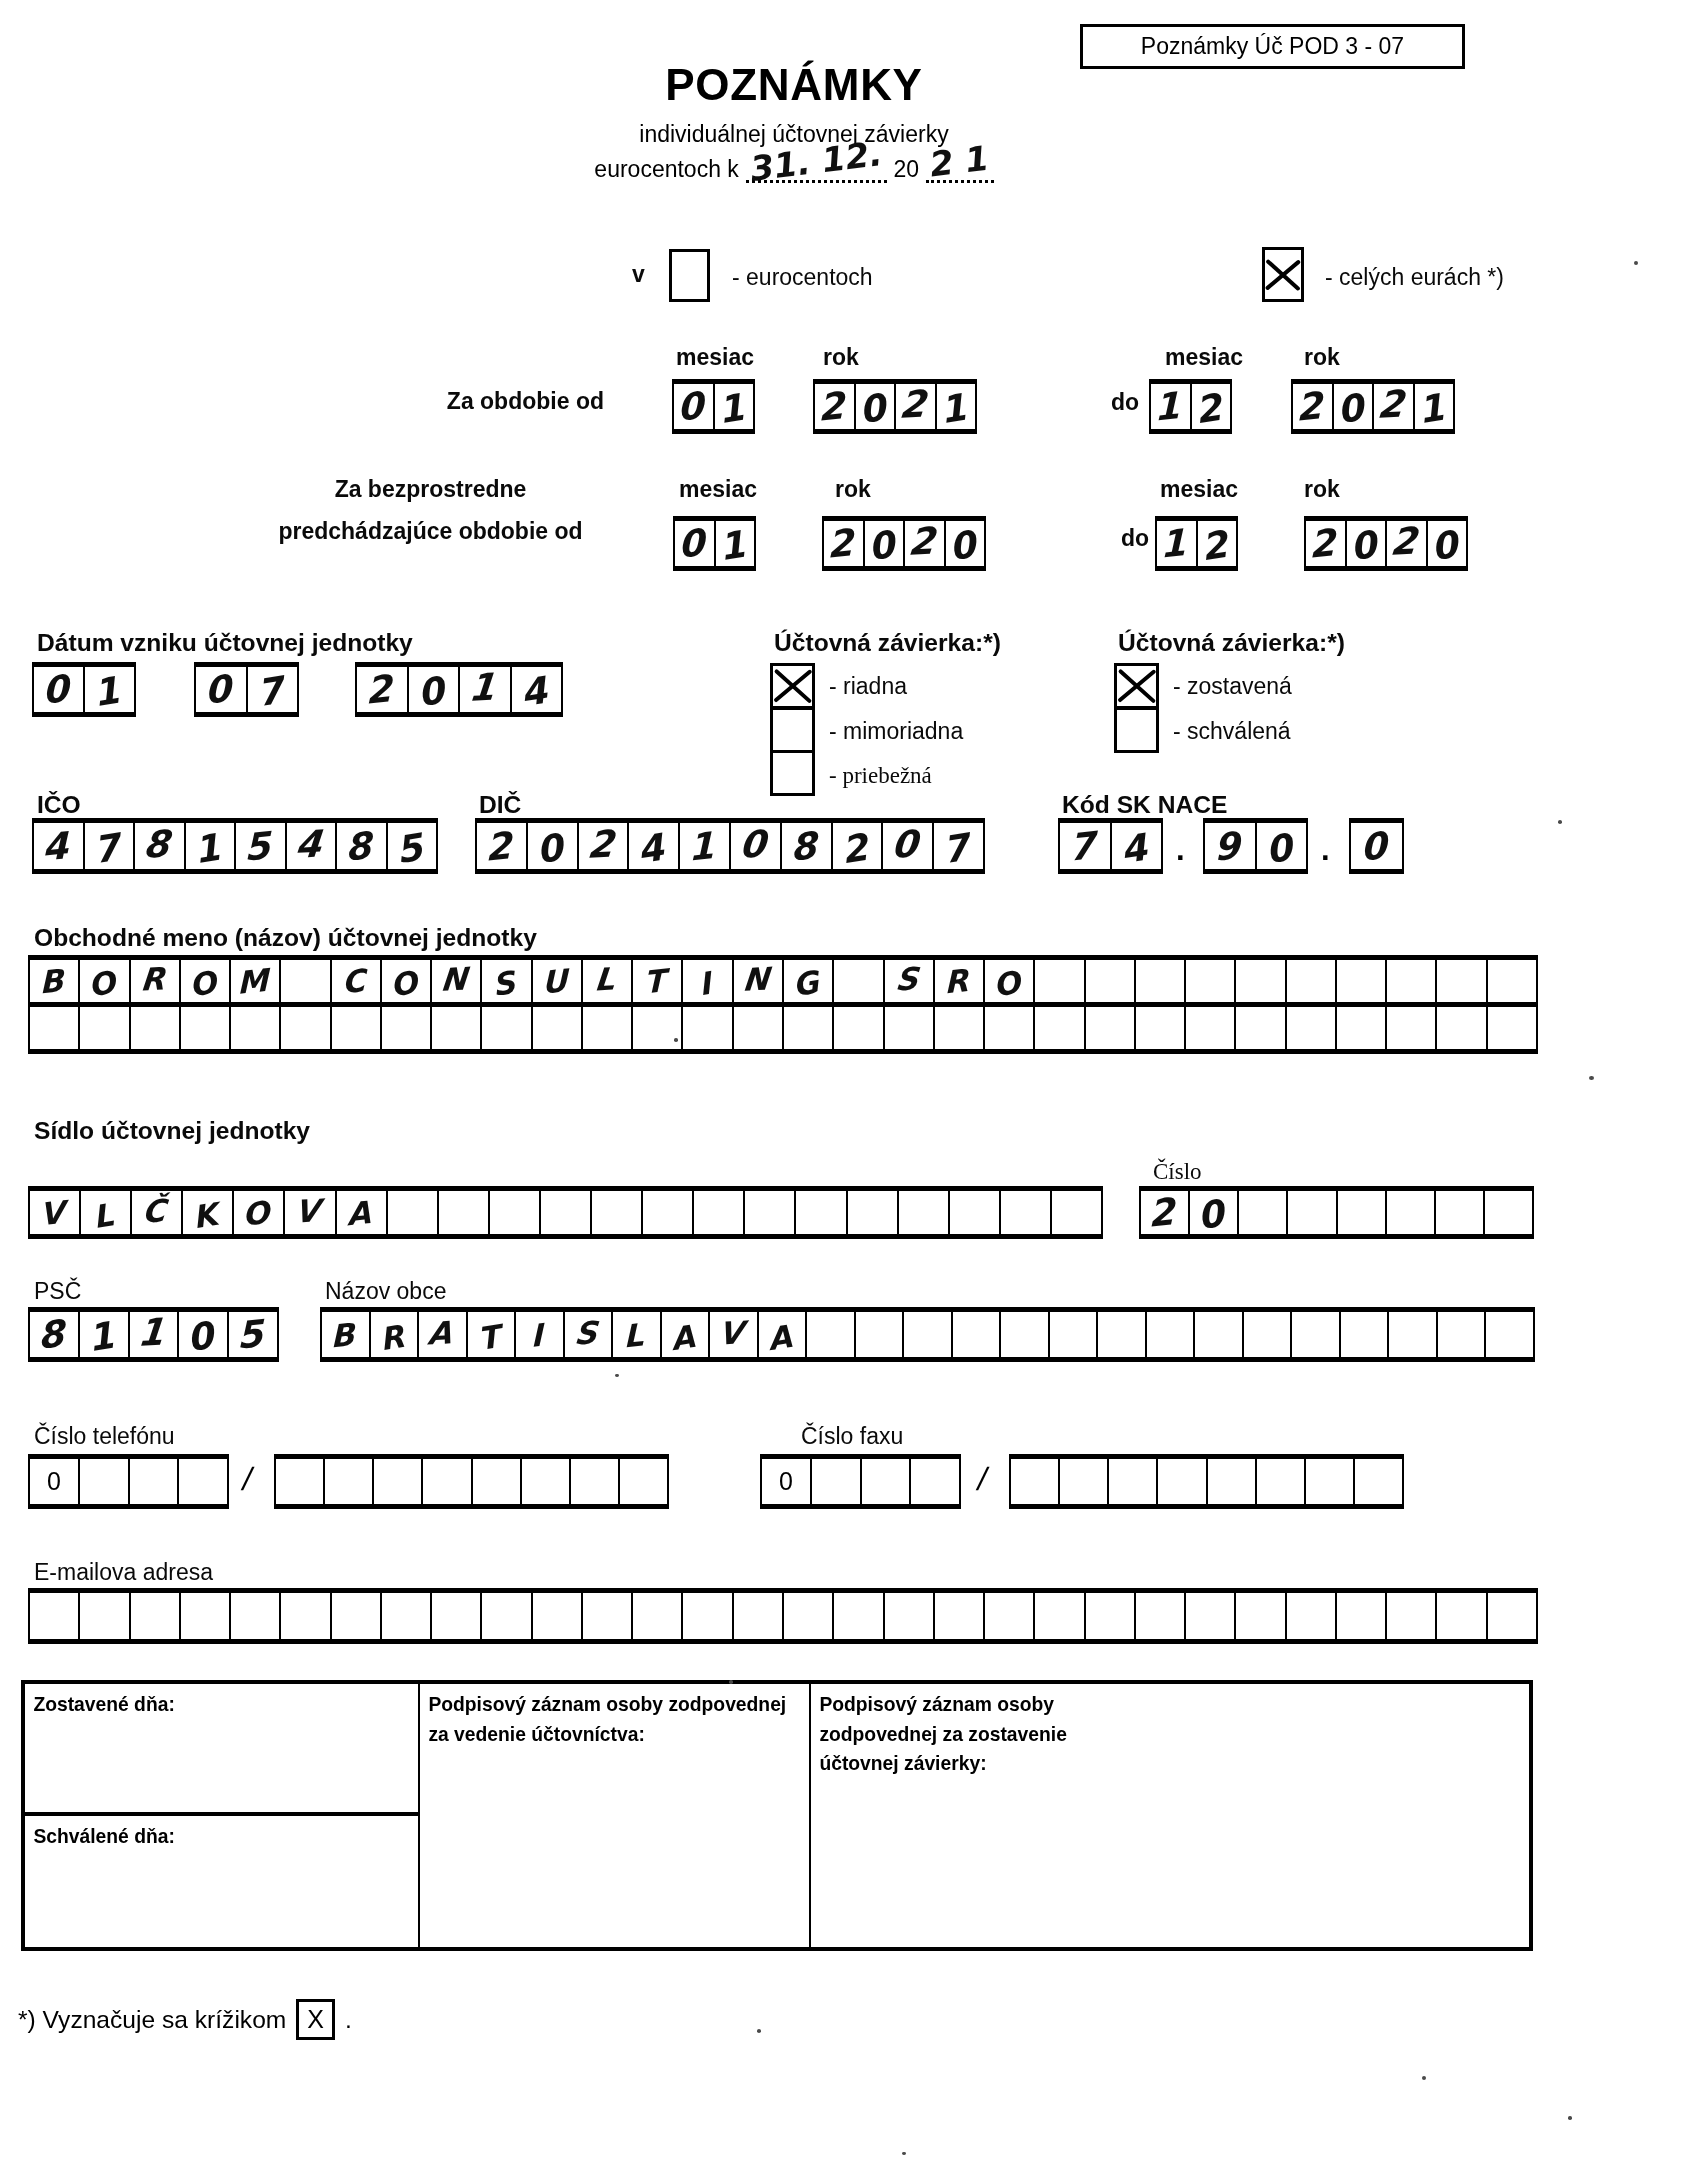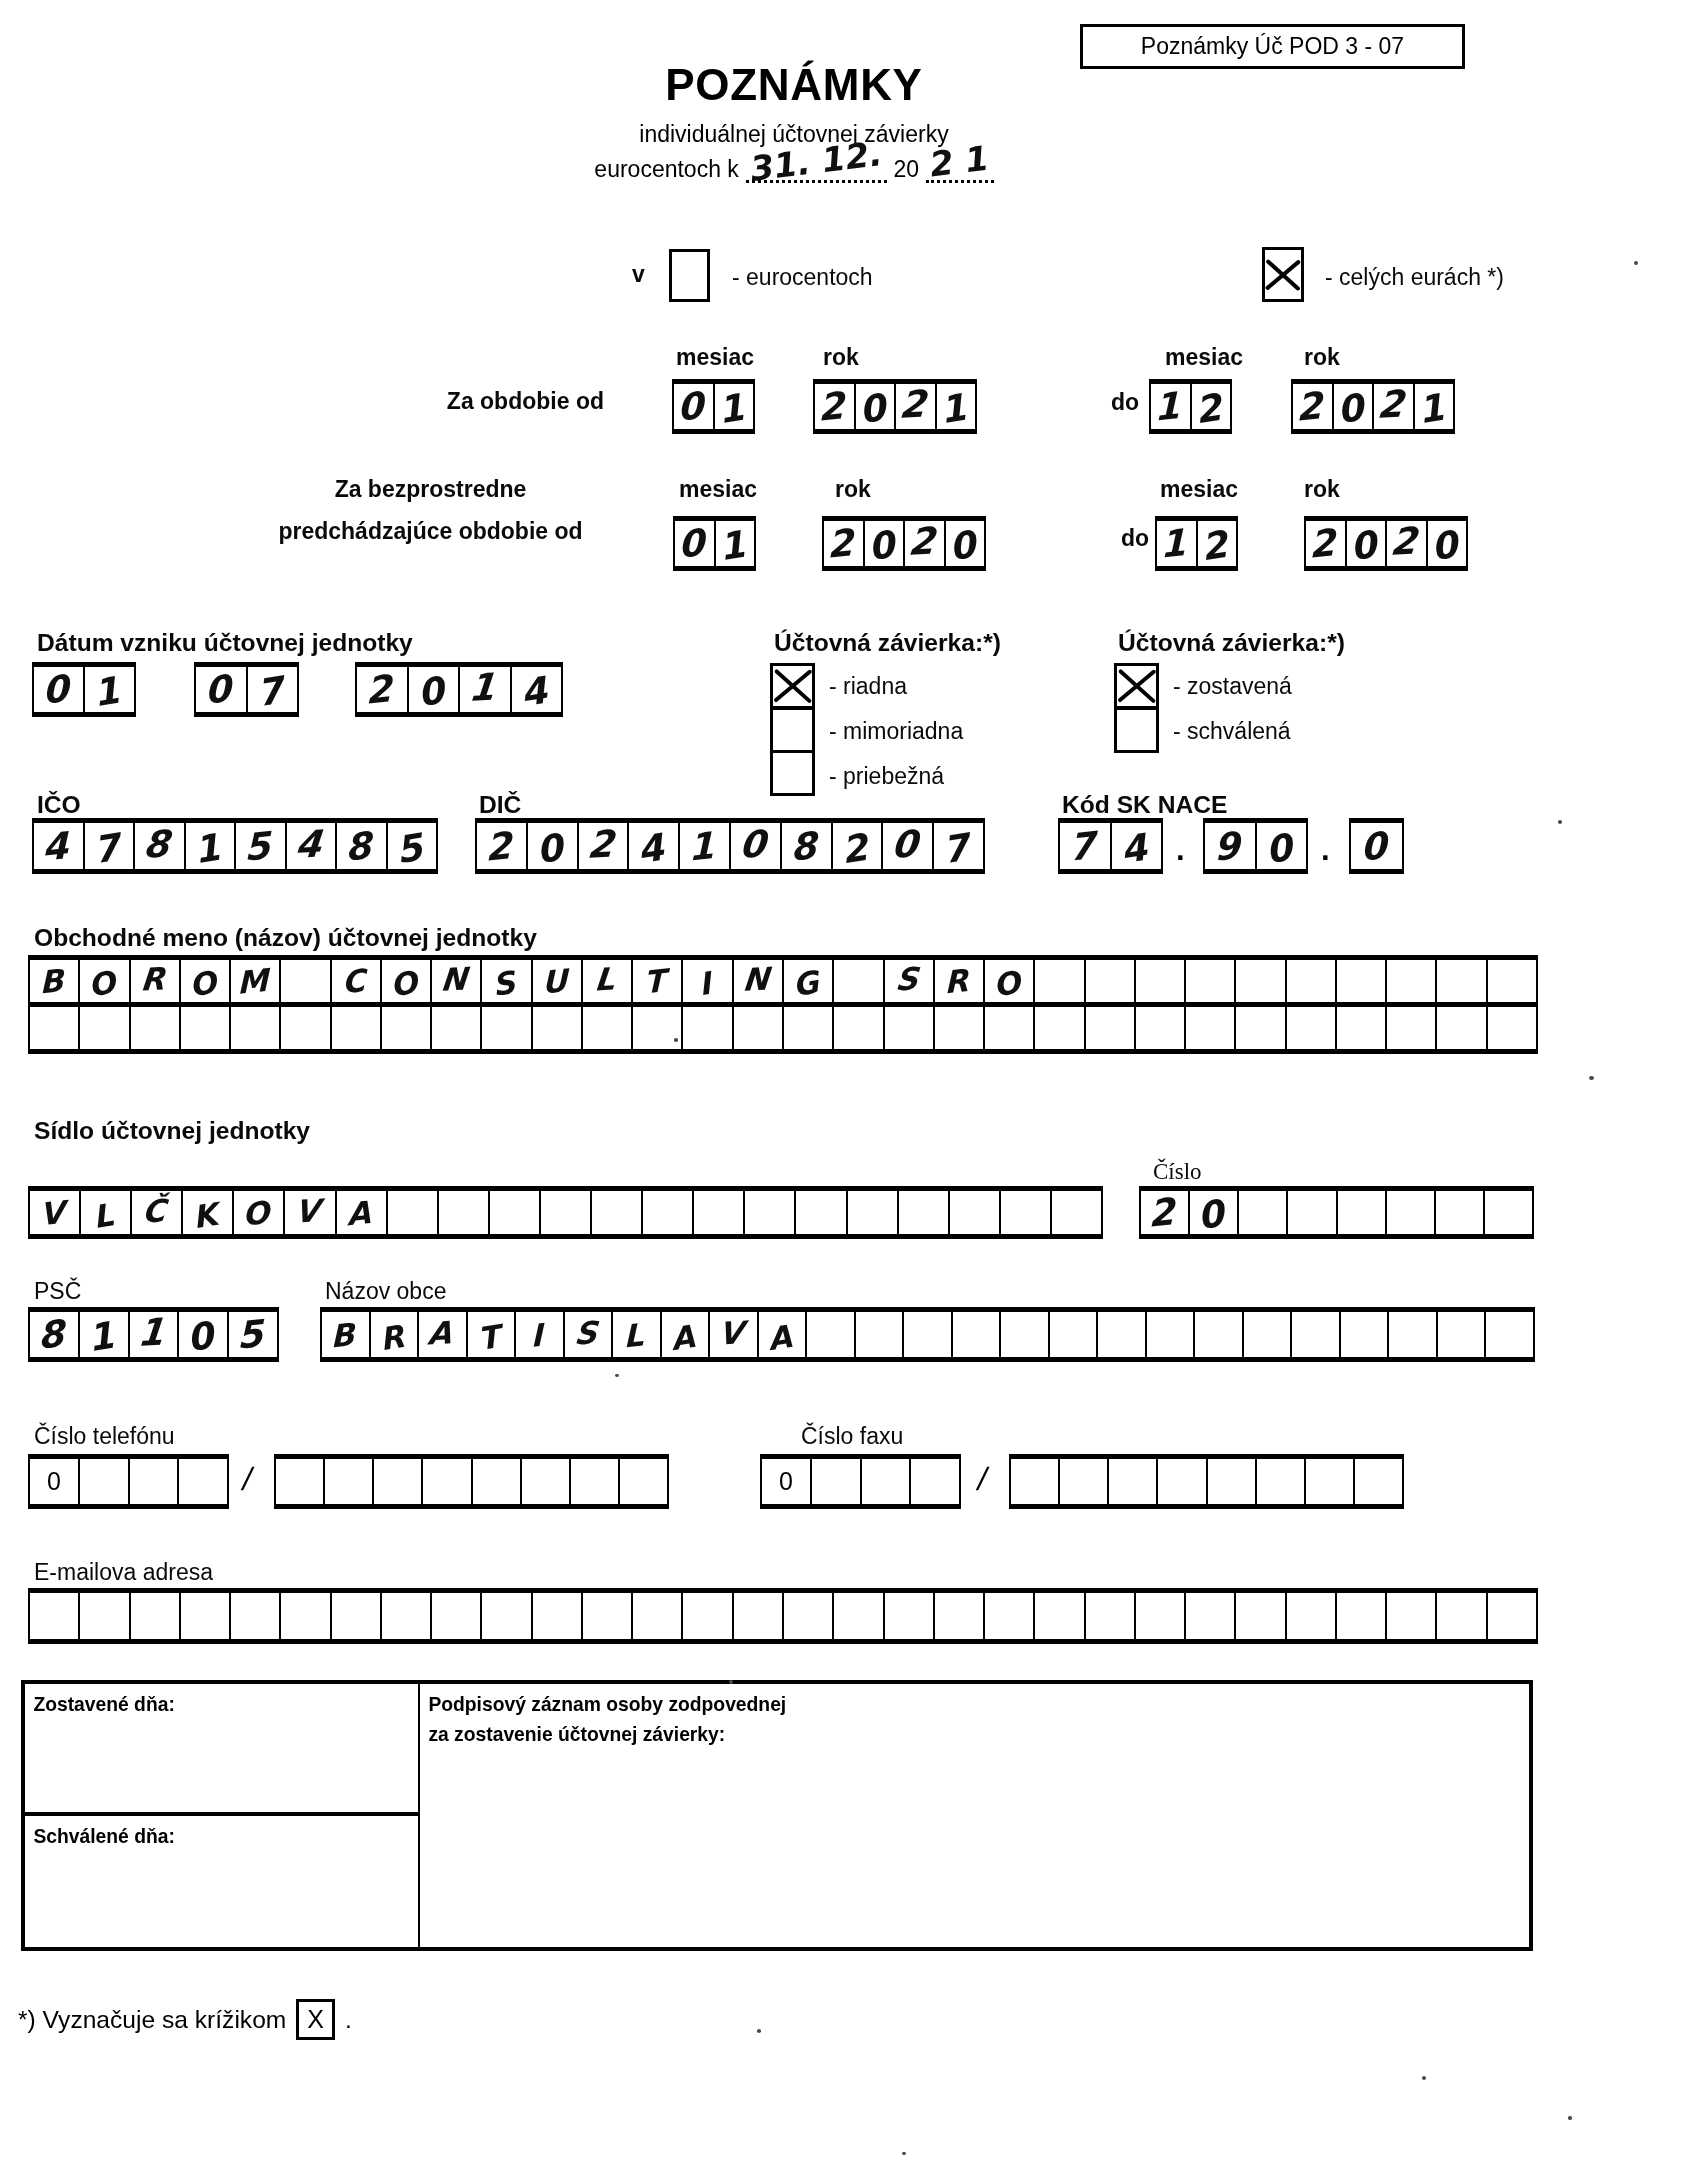--- a/index.html
+++ b/index.html
@@ -227,21 +227,21 @@
         <span class="hw">4</span>
       </span>
     </div>
 
   <div class="lbl-big" style="left:774px;top:629px;">Účtovná závierka:*)</div>
   <div class="cb checked" style="left:770px;top:663px;width:45px;height:46px;"></div>
   <div class="cb" style="left:770px;top:707px;width:45px;height:46px;"></div>
   <div class="cb" style="left:770px;top:750px;width:45px;height:46px;"></div>
   <div class="lbl-reg" style="left:829px;top:673px;">- riadna</div>
   <div class="lbl-reg" style="left:829px;top:718px;">- mimoriadna</div>
-  <div class="lbl-reg" style="left:829px;top:763px;">- priebežná</div>
+  <div class="lbl-reg" style="left:829px;top:763px;font-family:Liberation Serif, serif;">- priebežná</div>
 
   <div class="lbl-big" style="left:1118px;top:629px;">Účtovná závierka:*)</div>
   <div class="cb checked" style="left:1114px;top:663px;width:45px;height:46px;"></div>
   <div class="cb" style="left:1114px;top:707px;width:45px;height:46px;"></div>
   <div class="lbl-reg" style="left:1173px;top:673px;">- zostavená</div>
   <div class="lbl-reg" style="left:1173px;top:718px;">- schválená</div>
 
   <div class="lbl-big" style="left:37px;top:791px;">IČO</div>
   <div class="boxrow digits" style="left:32px;top:818px;width:406px;height:56px;">
       <span class="cell">
@@ -627,20 +627,23 @@
     </div>
 
   <div class="sigtable">
     <div class="sigcol">
       <div class="sigsplit-top sigcell">
         <span>Zostavené dňa:</span>
       </div>
       <div class="sigsplit-bottom sigcell">
         <span>Schválené dňa:</span>
       </div>
+    </div>
+    <div class="sigcol sigcell">
+      <span>Podpisový záznam osoby zodpovednej za vedenie účtovníctva:</span>
     </div>
     <div class="sigcol sigcell">
       <span>Podpisový záznam osoby zodpovednej za zostavenie účtovnej závierky:</span>
     </div>
   </div>
 
   <div class="footline">
     <span>*) Vyznačuje sa krížikom</span>
     <span class="footbox">
         <span>X</span>

